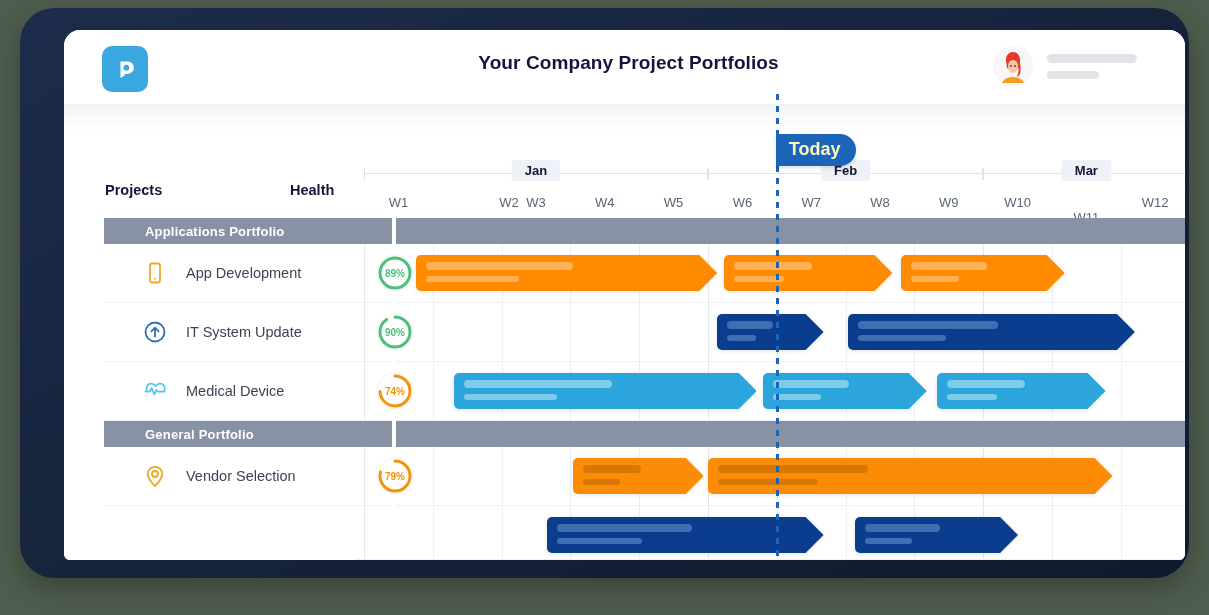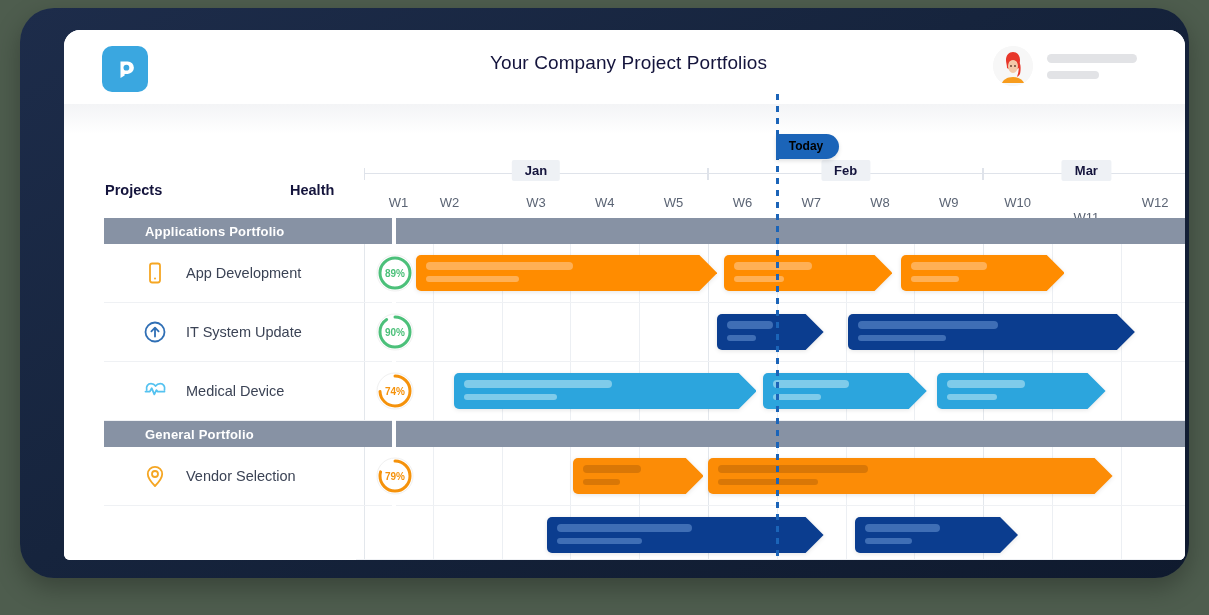--- a/index.html
+++ b/index.html
@@ -24,21 +24,21 @@
   }
 
   
   .topbar{position:relative;height:74px;background:#fff;}
   .logo{
     position:absolute;left:38px;top:16px;width:46px;height:46px;border-radius:10px;
     background:#3aa7e0;display:flex;align-items:center;justify-content:center;
   }
   .apptitle{
     position:absolute;left:0;right:0;top:22px;text-align:center;
-    font-size:19px;font-weight:normal;color:#14143c;letter-spacing:.1px;margin-left:8px;
+    font-size:19px;font-weight:bold;color:#14143c;letter-spacing:.1px;margin-left:8px;
   }
   .userbox{position:absolute;right:48px;top:16px;display:flex;align-items:center;gap:14px;}
   .avatar{width:40px;height:40px;border-radius:50%;background:#f6f6f6;overflow:hidden;position:relative;}
   .ubars{display:flex;flex-direction:column;gap:8px;}
   .ubar1{width:90px;height:9px;border-radius:5px;background:#e2e3e6;}
   .ubar2{width:52px;height:8px;border-radius:5px;background:#e2e3e6;}
 
   .topshade{height:30px;background:linear-gradient(#f3f4f6,#ffffff);}
 
   
@@ -96,21 +96,21 @@
   .bar .ln2{position:absolute;left:10px;top:21px;height:6px;border-radius:3px;}
 
   
   .todayline{
     position:absolute;top:-40px;bottom:0;width:3px;
     background:repeating-linear-gradient(to bottom,#1b64b8 0 6px,transparent 6px 12px);
     z-index:4;
   }
   .todaybadge{
     position:absolute;z-index:6;
-    background:#1b64b8;color:#000000;font-size:12px;font-weight:bold;
+    background:#1b64b8;color:#fef9c3;font-size:18px;font-weight:bold;
     padding:5px 16px 6px 13px;border-radius:0 16px 16px 0;
     box-shadow:0 2px 4px rgba(0,0,0,.12);
   }
   .botline{position:absolute;left:0;right:0;bottom:0;height:1px;background:#eff1f4;}
 </style>
 </head>
 <body>
 
 <div class="stage">
   <div class="bezel">
@@ -221,21 +221,21 @@
                 <div class="lbl">Feb</div>
               </div>
               <div class="month" style="left: 627.2px; width: 206.4px;">
                 <div class="line"></div>
                 <div class="lcap"></div>
                 <div class="lbl">Mar</div>
               </div>
             </div>
           <div class="weeks" id="weeks">
               <div class="week" style="left: 8px; width: 68.8px;">W1</div>
-              <div class="week" style="left: 59px; width: 68.8px;">W2</div>
+              <div class="week" style="left: 94px; width: 68.8px; text-align: right;">W2</div>
               <div class="week" style="left: 145.6px; width: 68.8px;">W3</div>
               <div class="week" style="left: 214.4px; width: 68.8px;">W4</div>
               <div class="week" style="left: 283.2px; width: 68.8px;">W5</div>
               <div class="week" style="left: 352px; width: 68.8px;">W6</div>
               <div class="week" style="left: 420.8px; width: 68.8px;">W7</div>
               <div class="week" style="left: 489.6px; width: 68.8px;">W8</div>
               <div class="week" style="left: 558.4px; width: 68.8px;">W9</div>
               <div class="week" style="left: 627.2px; width: 68.8px;">W10</div>
               <div class="week" style="left: 696px; width: 68.8px; margin-top: 15px;">W11</div>
               <div class="week" style="left: 764.8px; width: 68.8px;">W12</div>

